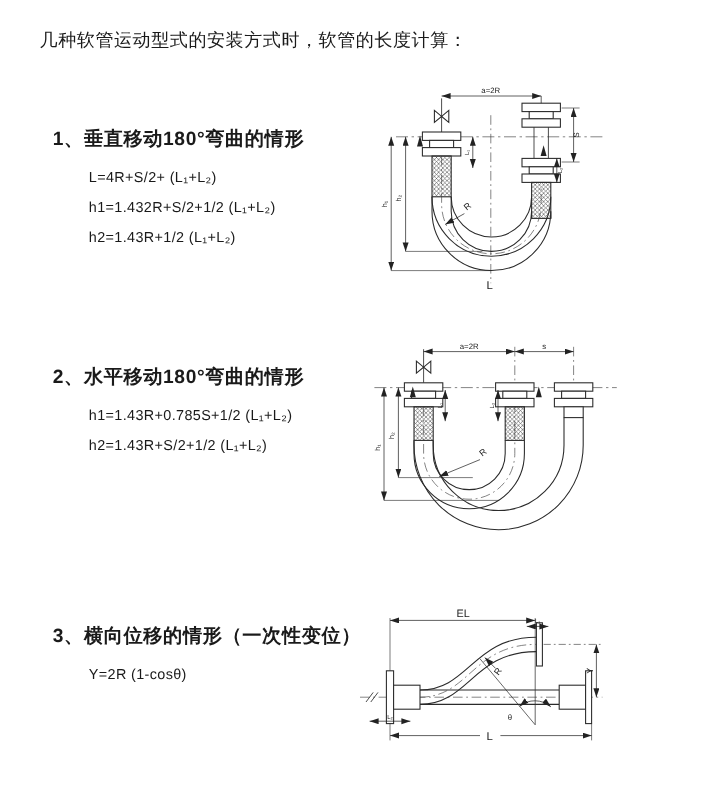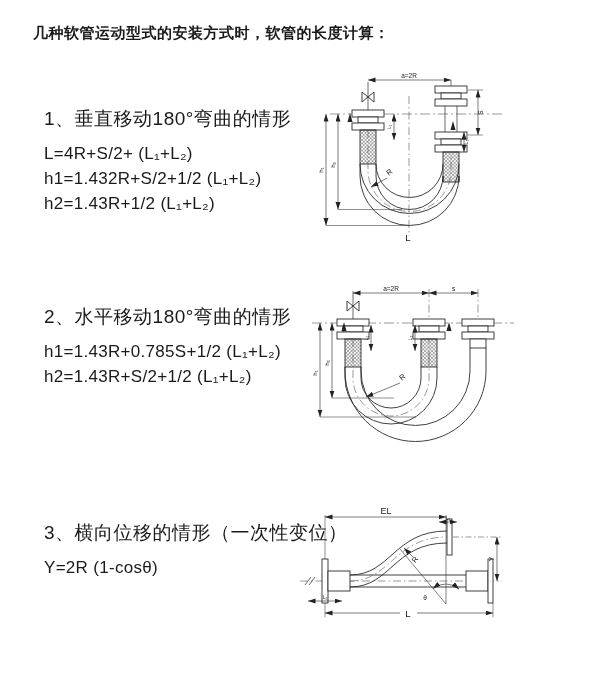--- a/index.html
+++ b/index.html
@@ -1,23 +1,23 @@
 <!DOCTYPE html>
 <html><head>
 <meta charset="utf-8">
 <style>
   html,body{margin:0;padding:0}
   body{
     width:600px;height:675px;background:#ffffff;position:relative;overflow:hidden;
     font-family:"Liberation Sans","DejaVu Sans",sans-serif;color:#1a1a1a;
   }
-  .title{position:absolute;left:33px;top:24px;font-size:15px;font-weight:bold;letter-spacing:.5px}
+  .title{position:absolute;left:33px;top:24px;font-size:15px;font-weight:normal;letter-spacing:.5px}
   .sec{position:absolute;left:44px}
-  .sec-h{font-size:19px;font-weight:normal;letter-spacing:.5px;margin-bottom:9px}
-  .sec-f{font-size:17px;line-height:25px;letter-spacing:.3px}
+  .sec-h{font-size:16px;font-weight:bold;letter-spacing:.5px;margin-bottom:9px}
+  .sec-f{font-size:12px;margin-left:30px;line-height:25px;letter-spacing:.3px}
   .dia{position:absolute}
   svg text{fill:#1a1a1a;font-family:"Liberation Sans","DejaVu Sans",sans-serif}
 </style>
 </head>
 <body>
 
 <div class="title">几种软管运动型式的安装方式时，软管的长度计算：</div>
 
 <div class="sec" style="top:106px">
   <div class="sec-h">1、垂直移动180°弯曲的情形</div>

